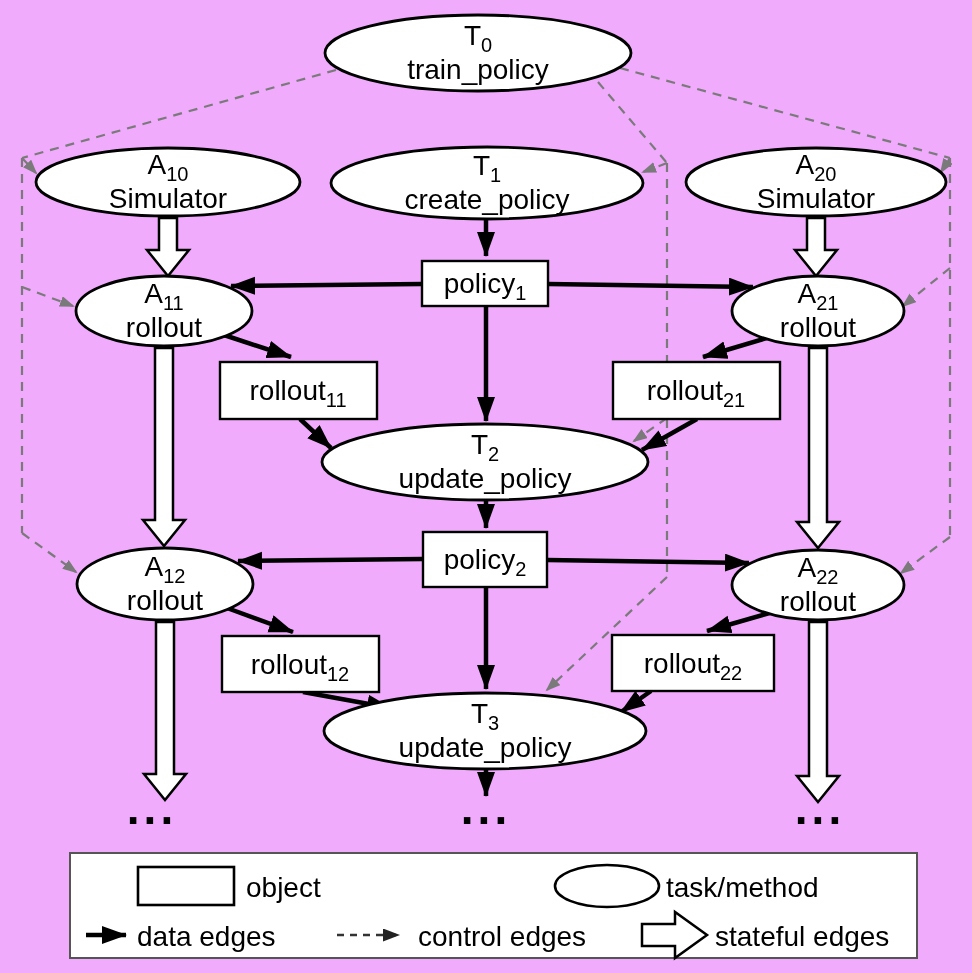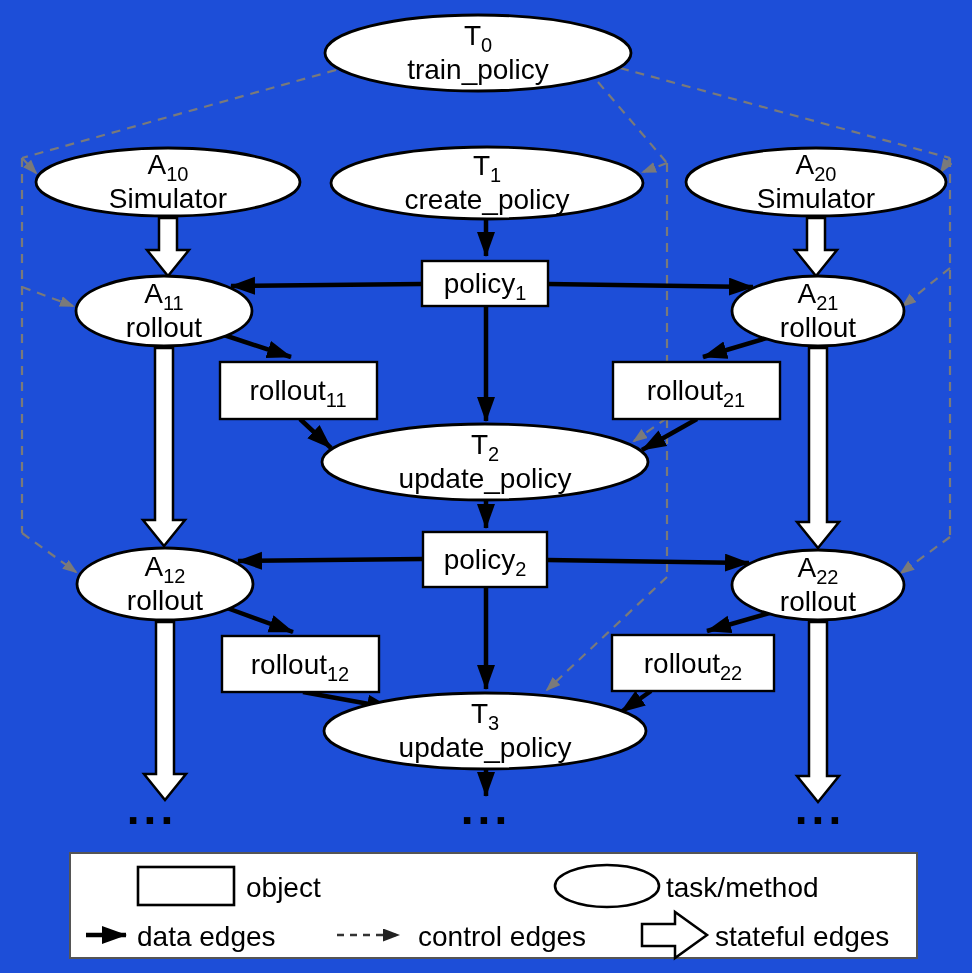--- a/index.html
+++ b/index.html
@@ -1,16 +1,16 @@
 <!DOCTYPE html>
 <html><head>
 <meta charset="utf-8">
 <style>
   html,body{margin:0;padding:0;background:#fff;}
-  #page{position:relative;width:972px;height:973px;background:#1d4ed8;overflow:hidden;}
+  #page{position:relative;width:972px;height:973px;background:#f0abfc;overflow:hidden;}
   svg{display:block;}
   text{font-family:"Liberation Sans",sans-serif;fill:#000;}
   .nshape{fill:#ffffff;stroke:#000000;stroke-width:2.8;}
   .nrect{fill:#ffffff;stroke:#000000;stroke-width:2.4;}
   .nt{font-size:28px;}
   .sub{font-size:20px;}
   .mid{text-anchor:middle;}
   .ctrl{stroke:#7a7a7a;stroke-width:2.2;stroke-dasharray:9 7;fill:none;}
   .data{stroke:#000000;stroke-width:4.5;fill:none;}
   .hollow{fill:#ffffff;stroke:#000000;stroke-width:2.5;stroke-linejoin:miter;}

